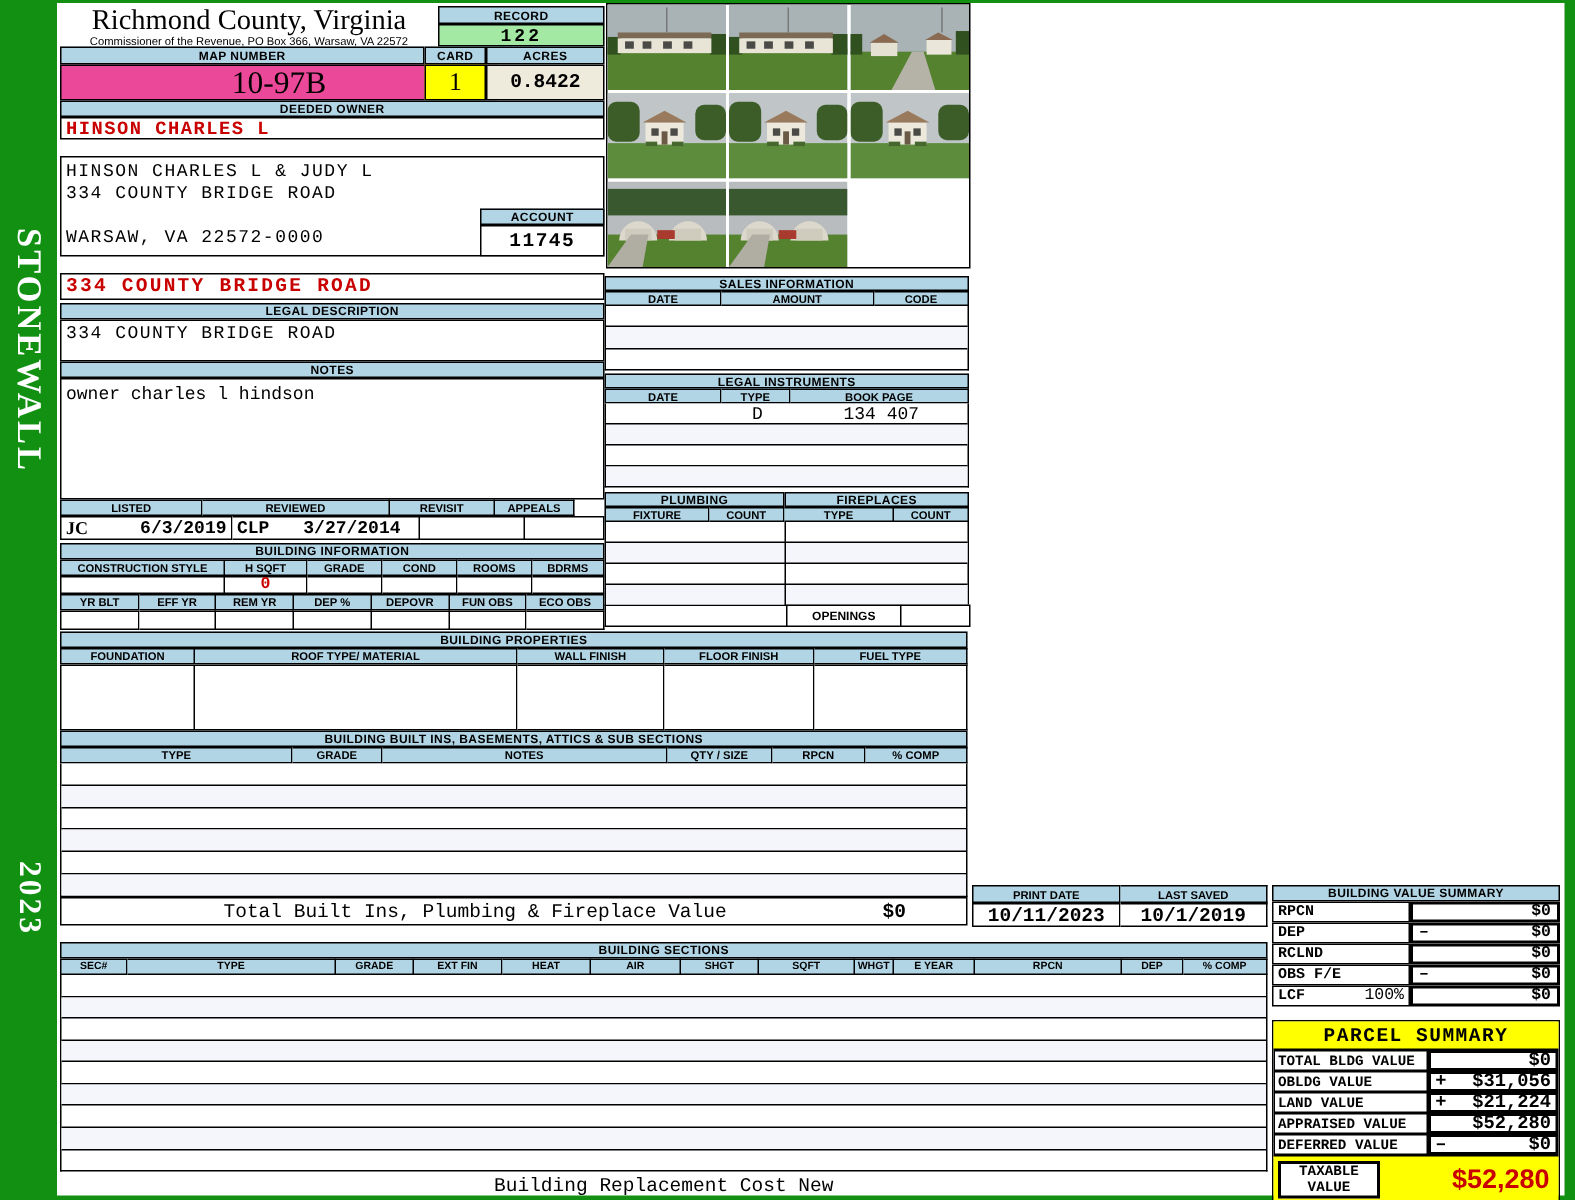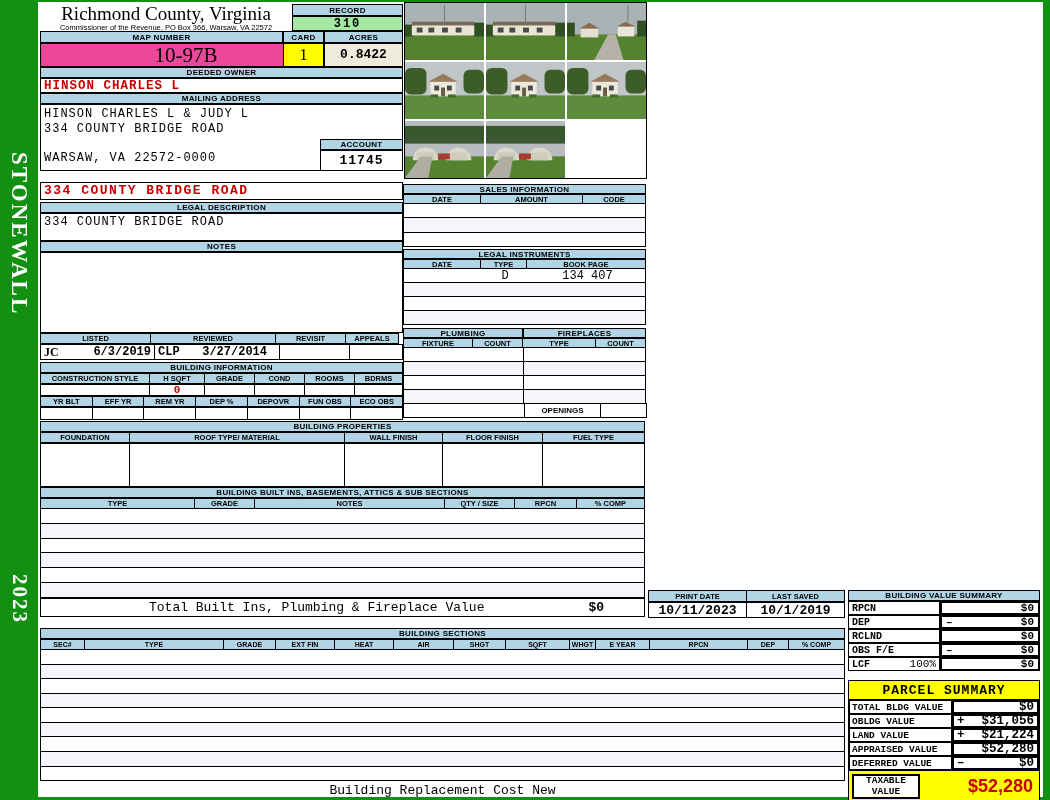--- a/index.html
+++ b/index.html
@@ -102,56 +102,56 @@
 
   <div class="abs vtext" style="left:6px; top:152px; font-size:23px;">STONEWALL</div>
   <div class="abs vtext" style="left:7px; top:574px; font-size:21px;">2023</div>
 
   <div class="canvas"></div>
 
   <div class="abs serif" style="left:42px; top:3px; width:248px; text-align:center; font-size:19px;">Richmond County, Virginia</div>
   <div class="abs" style="left:42px; top:23px; width:248px; text-align:center; font-size:7.5px; font-family:'Liberation Sans',sans-serif;">Commissioner of the Revenue, PO Box 366, Warsaw, VA 22572</div>
 
   <div class="abs hdr" style="left:292px; top:4px; width:111px; height:12px;">RECORD</div>
-  <div class="abs box mono" style="left:292px; top:16px; width:111px; height:15px; background:#a3e8a3; font-weight:bold; font-size:12px; text-align:center; letter-spacing:2px;">310</div>
+  <div class="abs box mono" style="left:292px; top:16px; width:111px; height:15px; background:#a3e8a3; font-weight:bold; font-size:12px; text-align:center; letter-spacing:2px;">122</div>
 
   <div class="abs hdr" style="left:40px;  top:31px; width:243px; height:12px;">MAP NUMBER</div>
   <div class="abs hdr" style="left:283px; top:31px; width:41px;  height:12px;">CARD</div>
   <div class="abs hdr" style="left:324px; top:31px; width:79px;  height:12px;">ACRES</div>
 
   <div class="abs box serif" style="left:40px; top:43px; width:292px; height:24px; background:#ec4899; font-size:21px; text-align:center; line-height:22px;">10-97B</div>
   <div class="abs box serif" style="left:283px; top:43px; width:41px; height:24px; background:#ffff00; font-size:17px; text-align:center; line-height:22px;">1</div>
   <div class="abs box mono" style="left:324px; top:43px; width:79px; height:24px; background:#eeeadc; font-weight:bold; font-size:13px; text-align:center; line-height:22px;">0.8422</div>
 
   <div class="abs hdr" style="left:40px; top:67px; width:363px; height:11px;">DEEDED OWNER</div>
   <div class="abs box mono red" style="left:40px; top:78px; width:363px; height:15px; font-weight:bold; font-size:12.5px; padding-left:3px; line-height:14px; letter-spacing:1px;">HINSON CHARLES L</div>
 
-  <div class="abs hdr" style="left:40px; top:93px; width:363px; height:11px;">MAILING ADDRESS</div>
   <div class="abs box" style="left:40px; top:104px; width:363px; height:67px;">
     <div class="mono" style="font-size:12px; padding:2px 0 0 3px; letter-spacing:1px;">HINSON CHARLES L &amp; JUDY L</div>
     <div class="mono" style="font-size:12px; padding:1px 0 0 3px; letter-spacing:1px;">334 COUNTY BRIDGE ROAD</div>
     <div class="mono" style="font-size:12px; padding:15px 0 0 3px; letter-spacing:1px;">WARSAW, VA 22572-0000</div>
   </div>
 
   <div class="abs hdr" style="left:320px; top:139px; width:83px; height:11px;">ACCOUNT</div>
   <div class="abs box mono" style="left:320px; top:150px; width:83px; height:21px; font-weight:bold; font-size:13px; text-align:center; line-height:19px; letter-spacing:1px;">11745</div>
 
   <div class="abs box mono red" style="left:40px; top:182px; width:363px; height:18px; font-weight:bold; font-size:13px; padding-left:3px; line-height:16px; letter-spacing:1.5px;">334 COUNTY BRIDGE ROAD</div>
 
   <div class="abs hdr" style="left:40px; top:202px; width:363px; height:11px;">LEGAL DESCRIPTION</div>
   <div class="abs box" style="left:40px; top:213px; width:363px; height:28px;">
     <div class="mono" style="font-size:12px; padding:1px 0 0 3px; letter-spacing:1px;">334 COUNTY BRIDGE ROAD</div>
   </div>
 
   <div class="abs hdr" style="left:40px; top:241px; width:363px; height:11px;">NOTES</div>
   <div class="abs box" style="left:40px; top:252px; width:363px; height:81px;">
+    <div class="mono" style="font-size:12px; padding:3px 0 0 3px;">owner charles l hindson</div>
   </div>
 
   <div class="abs colrow" style="left:40px; top:333px; width:363px; height:11px;">
-    <div style="width:111px;">LISTED</div>
+    <div style="width:95px;">LISTED</div>
     <div style="width:125px;">REVIEWED</div>
     <div style="width:70px;">REVISIT</div>
     <div style="width:53px;">APPEALS</div>
   </div>
   <div class="abs colrow white" style="left:40px; top:344px; width:363px; height:16px;">
     <div style="width:115px; justify-content:space-between; padding:0 3px;" class="mono">
       <span class="mono" style="font-size:12px;font-family:Liberation Serif, serif;">JC</span>
       <span class="mono" style="font-size:12px;">6/3/2019</span>
     </div>
     <div style="width:125px; justify-content:space-between; padding:0 12px 0 3px;">

